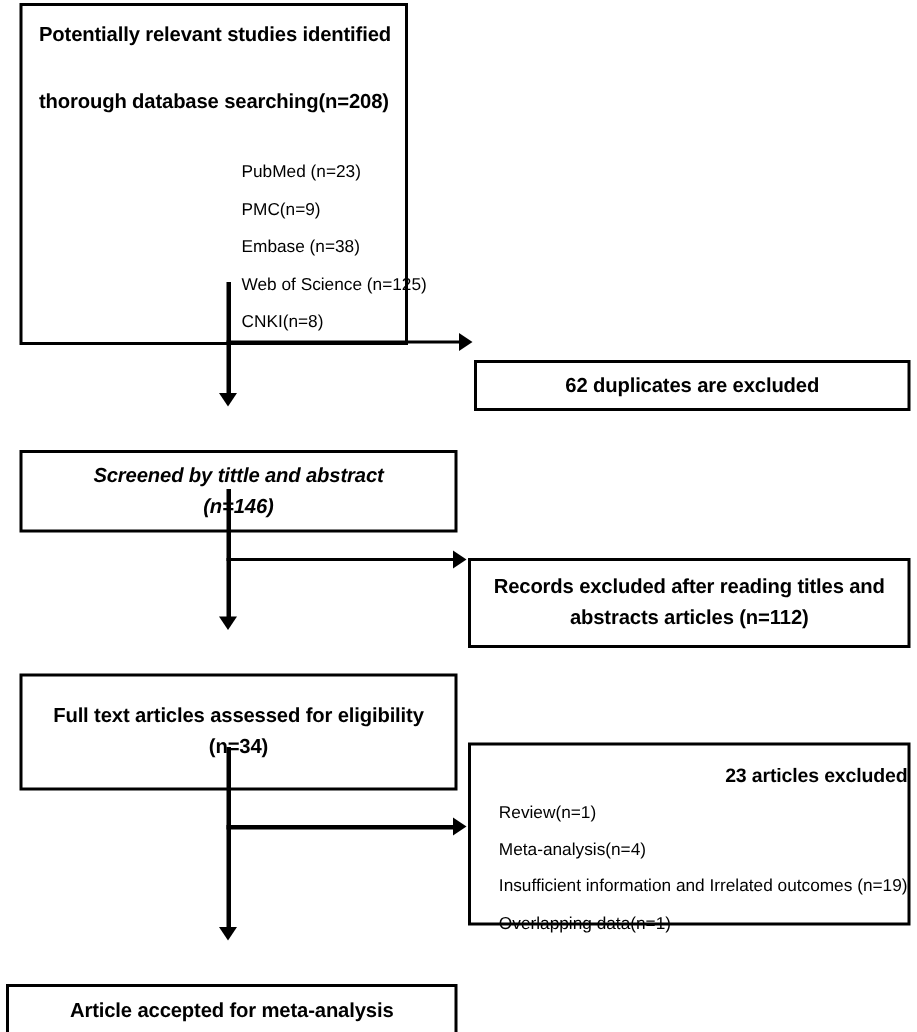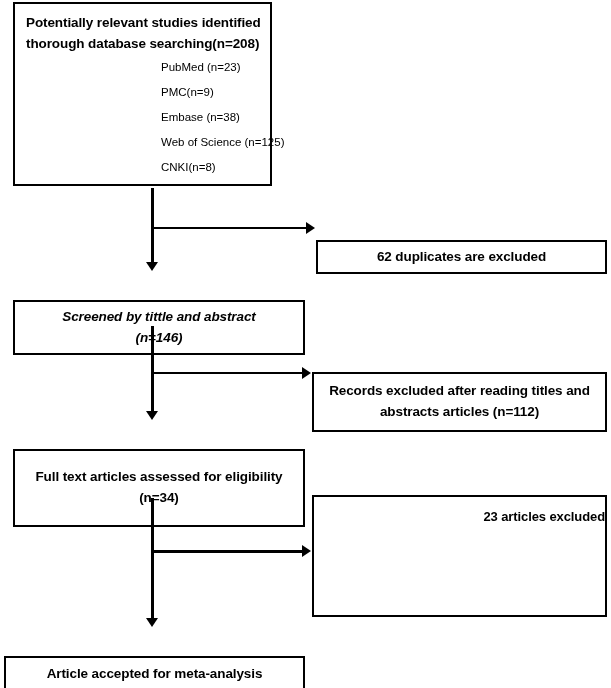--- a/index.html
+++ b/index.html
@@ -48,23 +48,24 @@
     font-size: 11.5px;
     line-height: 1.0;
     white-space: nowrap;
   }
 
   
   #box-identification {
     left: 13px;
     top: 2px;
     width: 259px;
-    height: 184px;
+    height: 228px;
     justify-content: flex-start;
     padding-top: 9px;
+    gap: 24px;
   }
   #box-identification .hdr {
     padding-left: 11px;
     text-align: left;
   }
   #box-identification .srclist {
     margin-top: 7px;
     padding-left: 101px;
     display: flex;
     flex-direction: column;
@@ -218,20 +219,26 @@
     <div class="hdr">(n=34)</div>
   </div>
 
   <div class="vline" style="left:151px; top:498px; height:123px;"></div>
   <div class="arrow-down" style="left:146.3px; top:618px;"></div>
   <div class="hline" style="left:151px; top:550px; width:152px;"></div>
   <div class="arrow-right" style="left:302px; top:545.3px;"></div>
 
   <div class="box" id="box-articles-excluded">
     <div class="hdr">23 articles excluded</div>
+    <div class="reasonlist">
+      <div class="sub">Review(n=1)</div>
+      <div class="sub">Meta-analysis(n=4)</div>
+      <div class="sub">Insufficient information and Irrelated outcomes (n=19)</div>
+      <div class="sub">Overlapping data(n=1)</div>
+    </div>
   </div>
 
   <div class="box box-centered" id="box-accepted">
     <div class="hdr">Article accepted for meta-analysis</div>
     <div class="hdr">(n=9)</div>
   </div>
 
 </div>
 
 </body></html>

